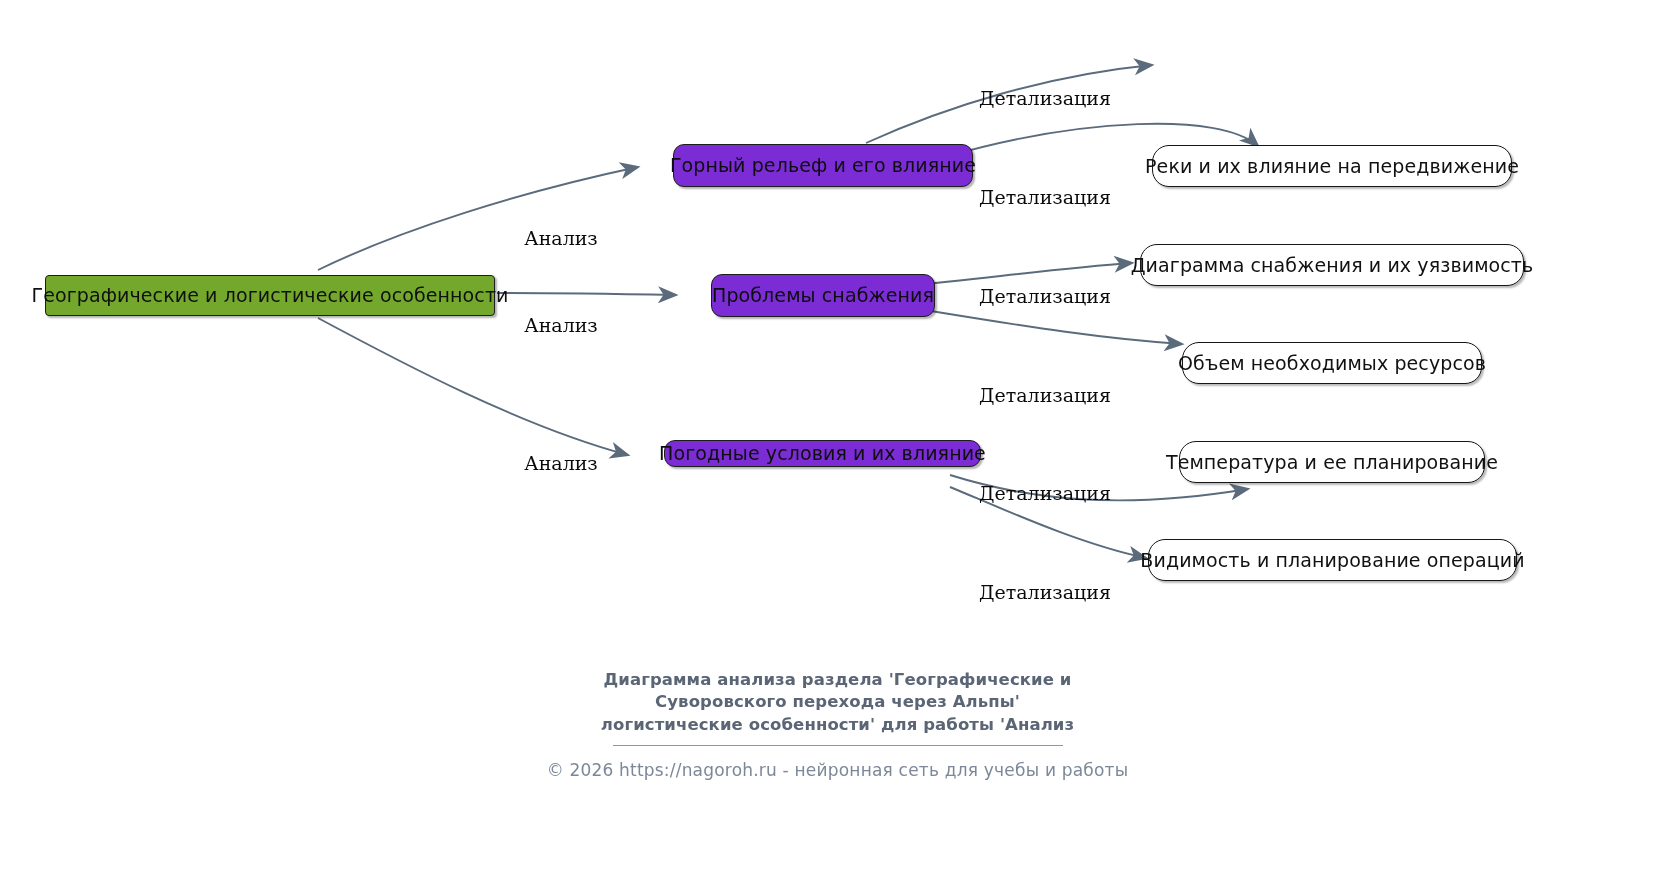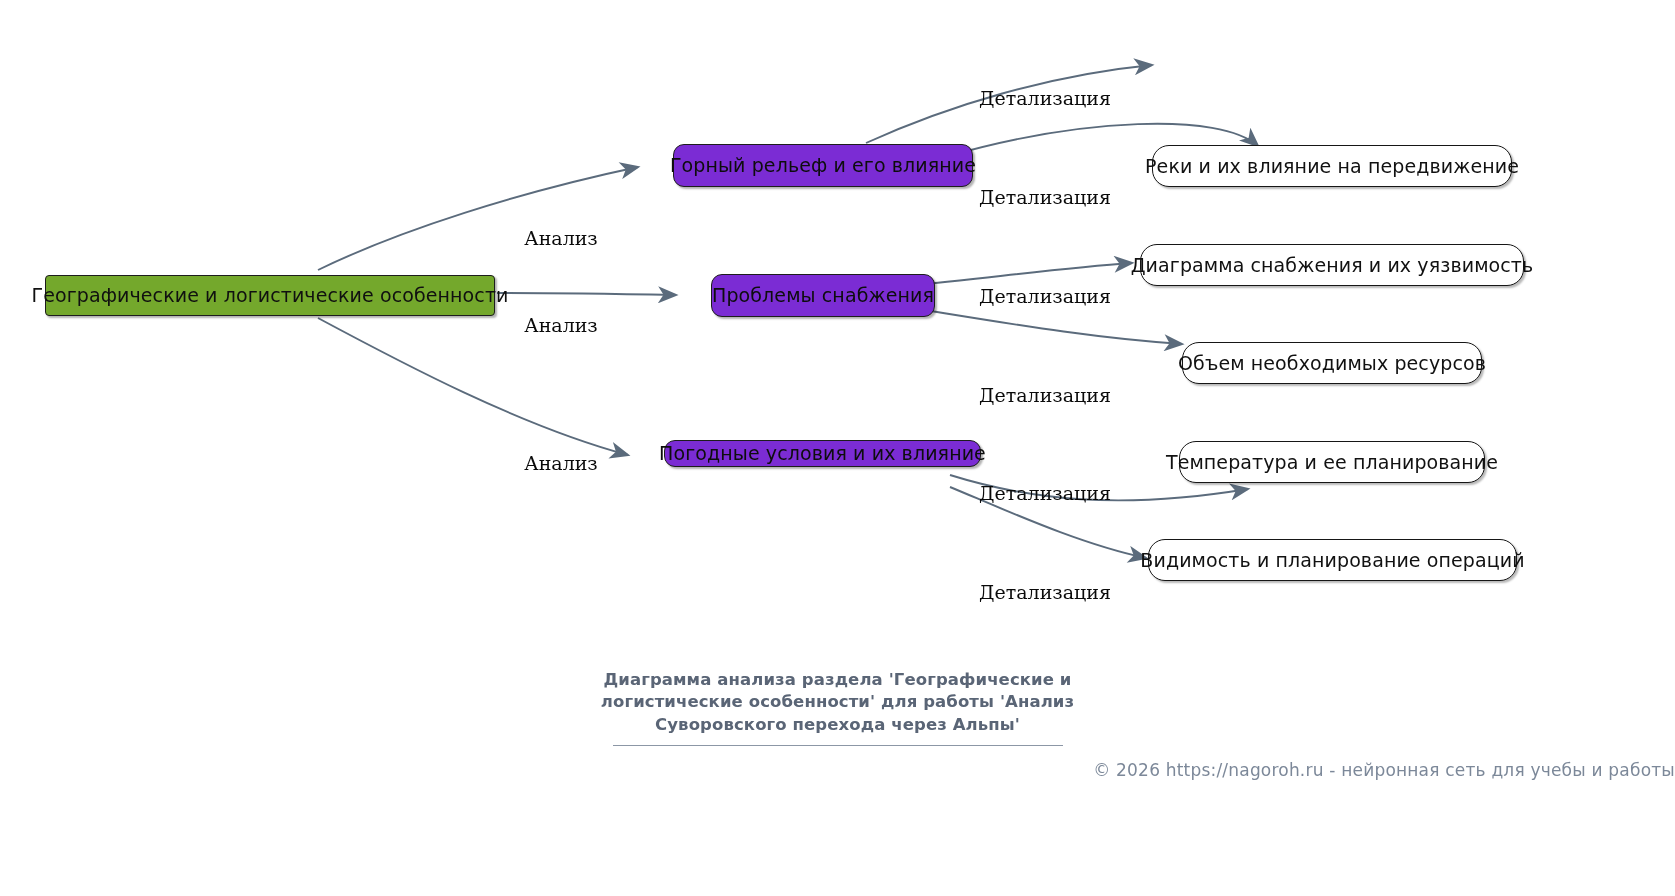--- a/index.html
+++ b/index.html
@@ -88,21 +88,20 @@
     width: 450px;
     margin: 9px auto 0 auto;
     border-top: 1.4px solid #8C97A6;
   }
   .copyright {
     margin-top: 14px;
     font-family: "DejaVu Sans", sans-serif;
     font-size: 17px;
     color: #7C8899;
     letter-spacing: 0.2px;
-    text-align: right;
   }
 </style>
 </head>
 <body>
 
 <div id="canvas">
 
   <svg id="edges" viewBox="0 0 1675 896" xmlns="http://www.w3.org/2000/svg">
     <defs>
       <marker id="arw" viewBox="0 0 12 10" refX="10.5" refY="5" markerWidth="11" markerHeight="9" orient="auto-start-reverse">
@@ -172,20 +171,20 @@
 
   <div class="edge-label" style="left:1045px; top:254px;">Детализация</div>
   <div class="edge-label" style="left:1045px; top:353px;">Детализация</div>
 
   <div class="edge-label" style="left:1045px; top:451px;">Детализация</div>
   <div class="edge-label" style="left:1045px; top:550px;">Детализация</div>
 
   <div id="footer" style="top:626px;margin-top:43px;">
     <div class="caption">
       <div>Диаграмма анализа раздела 'Географические и</div>
+      <div>Суворовского перехода через Альпы'</div>
       <div>логистические особенности' для работы 'Анализ</div>
-      <div>Суворовского перехода через Альпы'</div>
     </div>
     <div class="divider"></div>
     <div class="copyright">© 2026 https://nagoroh.ru - нейронная сеть для учебы и работы</div>
   </div>
 
 </div>
 
 </body></html>

